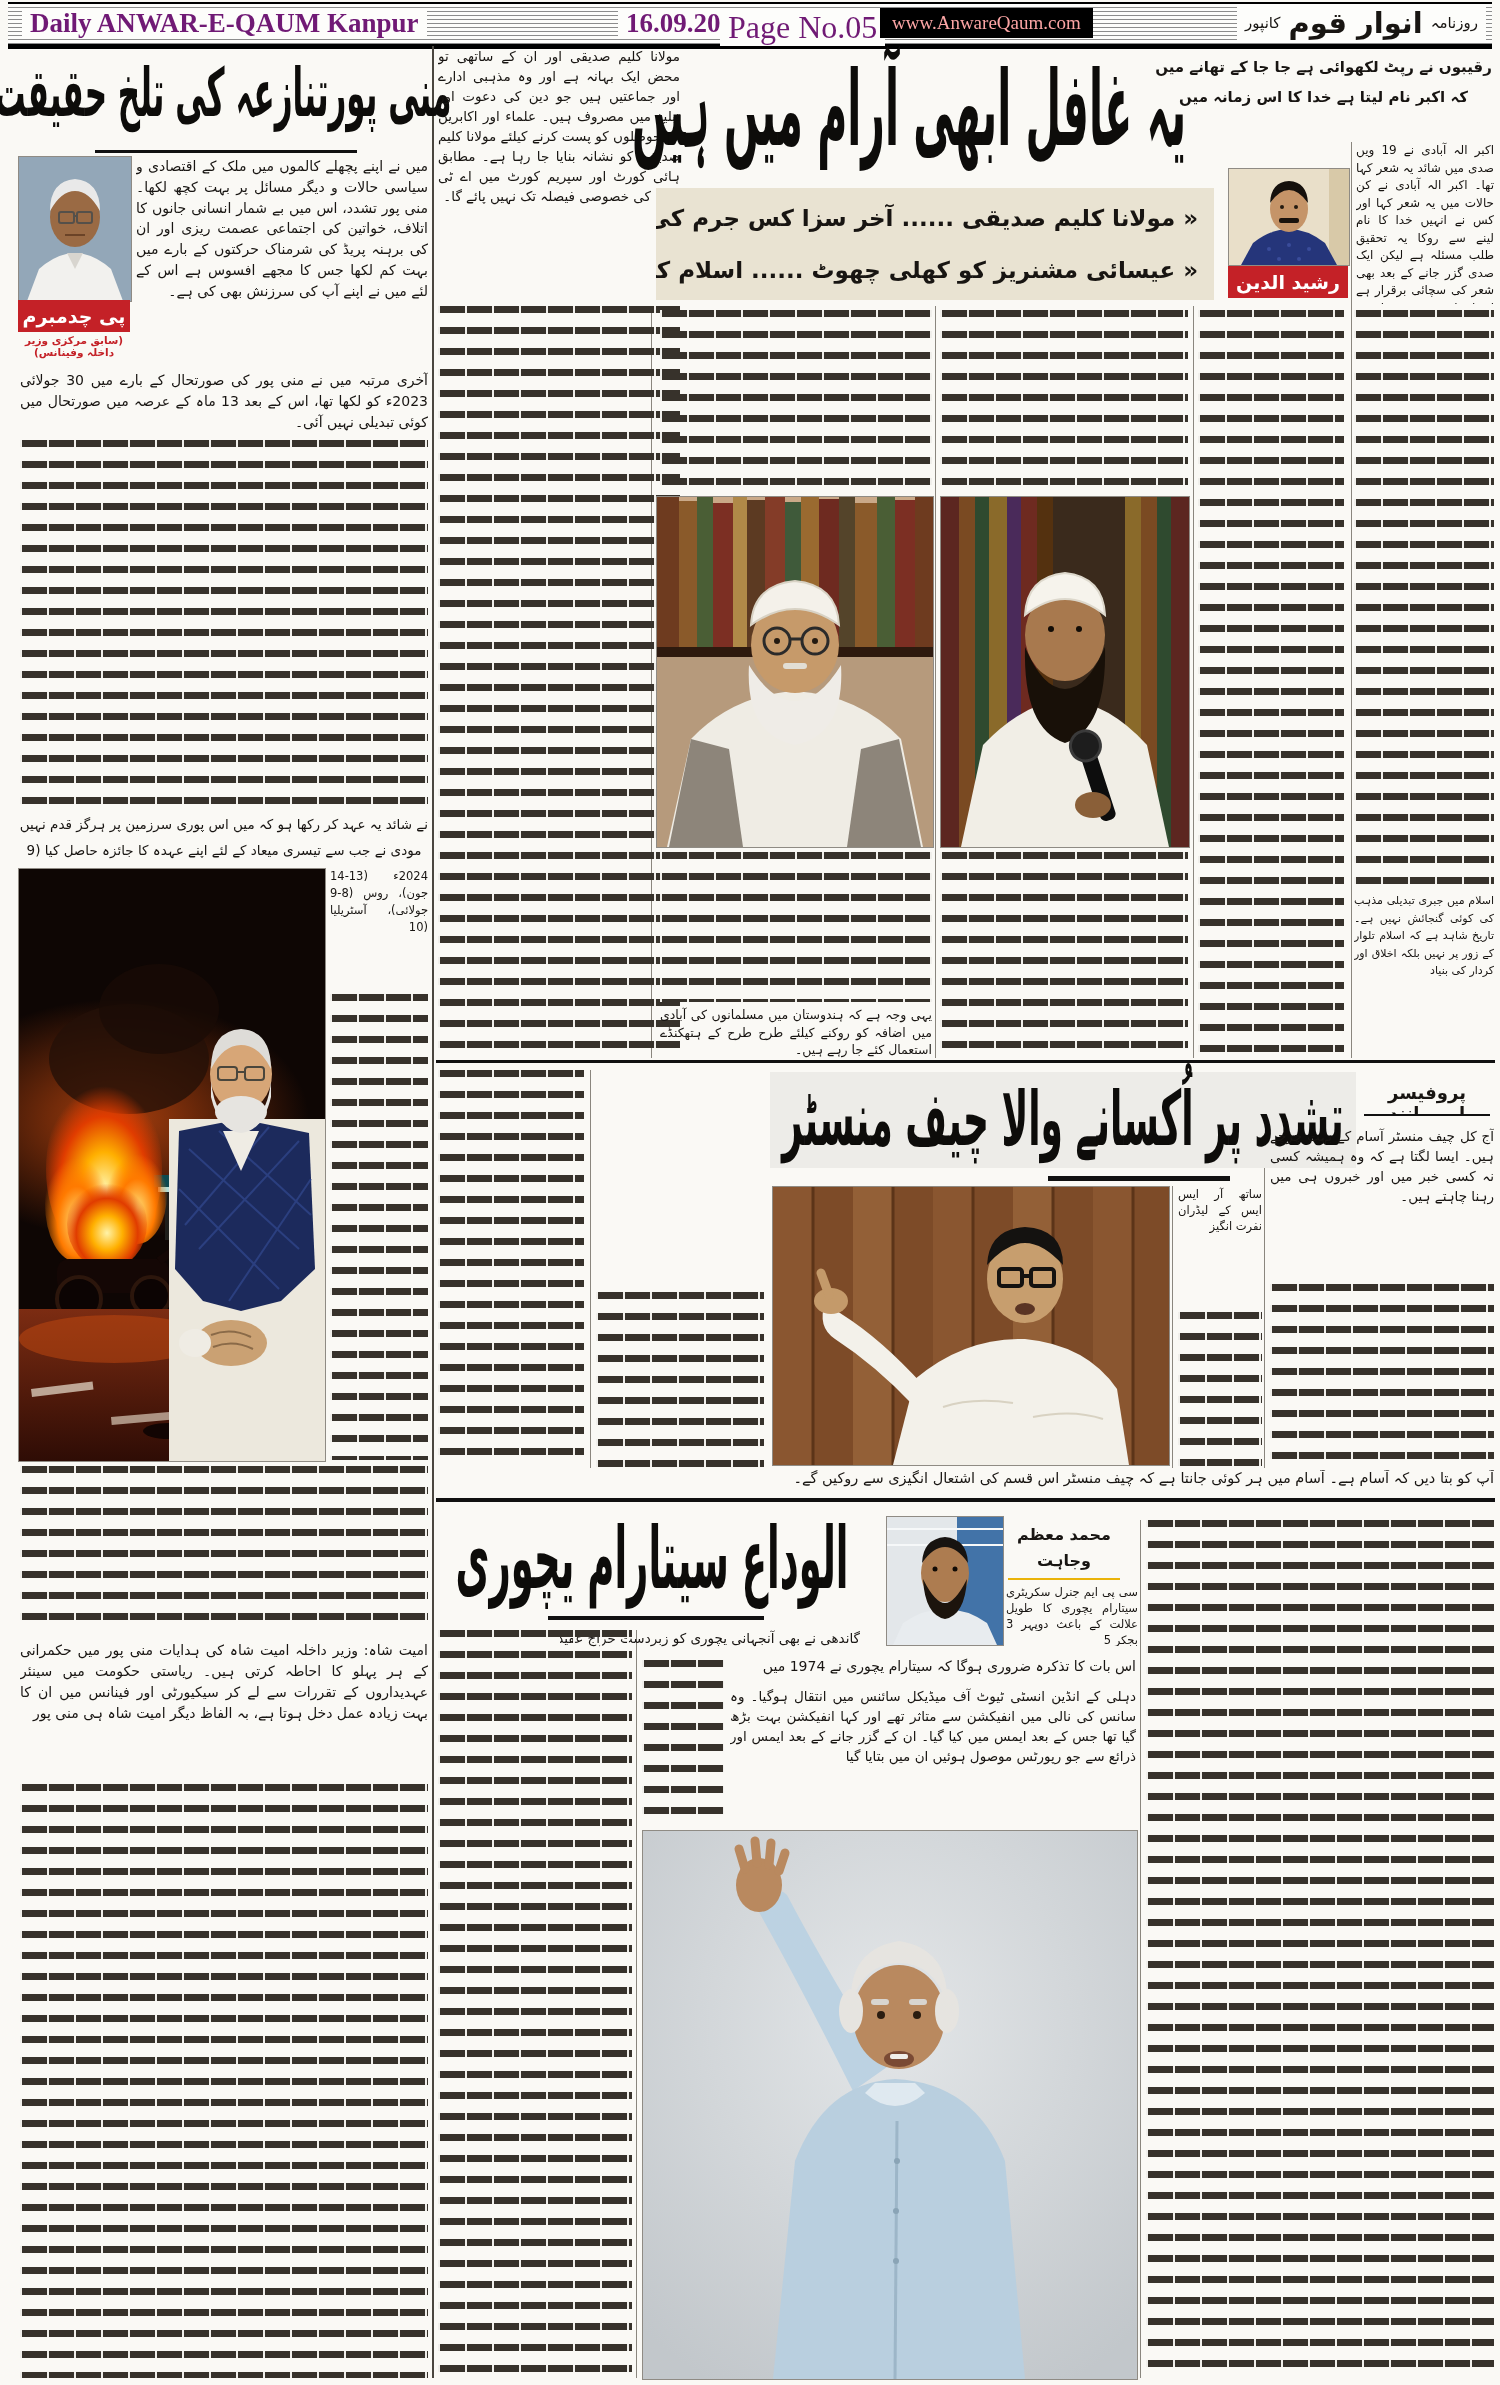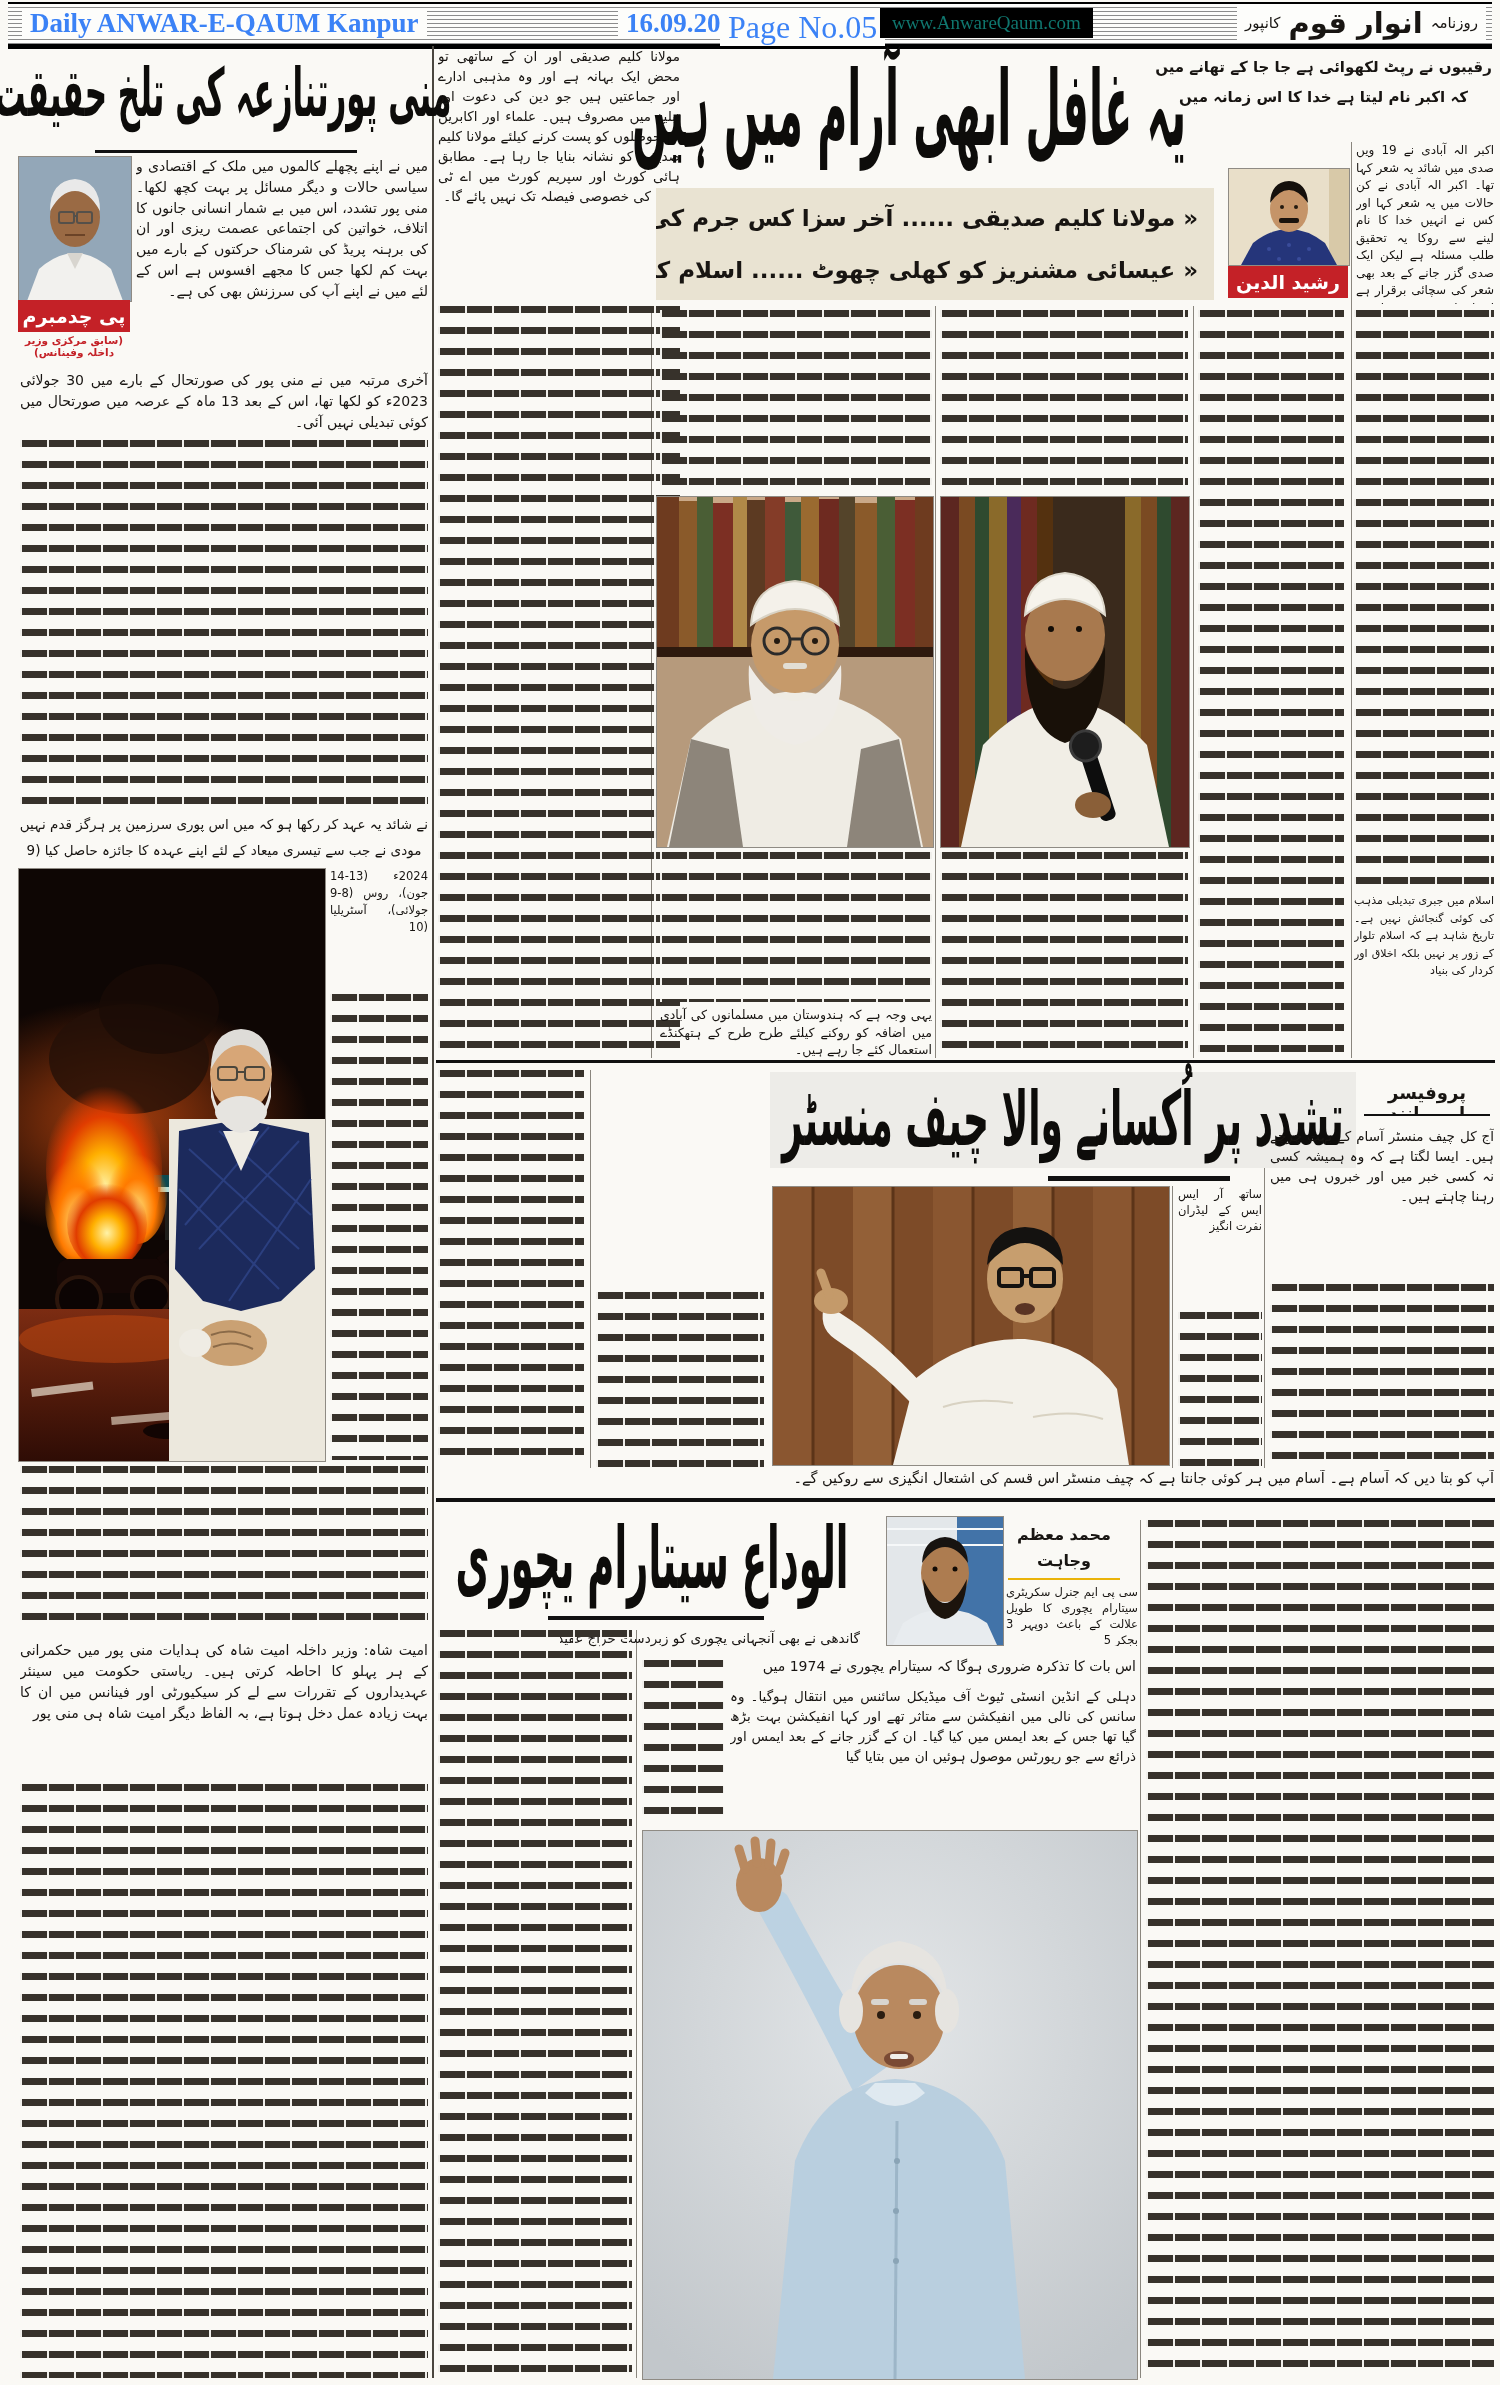--- a/index.html
+++ b/index.html
@@ -1,20 +1,20 @@
 <!DOCTYPE html>
 <html lang="ur"><head>
 <meta charset="utf-8">
 <style>
   html,body{margin:0;padding:0;background:#e9e7e2;}
   .page{position:relative;width:1500px;height:2385px;margin:0 auto;background:#faf9f5;overflow:hidden;
         font-family:"DejaVu Sans",sans-serif;}
   .abs{position:absolute;}
   .ur{direction:rtl;color:#181512;text-align:justify;font-family:"DejaVu Sans",sans-serif;overflow:hidden;}
-  .en{font-family:"Liberation Serif",serif;color:#3b82f6;}
+  .en{font-family:"Liberation Serif",serif;color:#701a75;}
   
   .fill{background-image:
       repeating-linear-gradient(to right, rgba(250,249,245,.95) 0 2px, rgba(0,0,0,0) 2px 27px),
       repeating-linear-gradient(to bottom, #37322b 0 7px, rgba(0,0,0,0) 7px 21px);}
   .rule{background:#111;}
   .vrule{background:#8a867e;width:1px;}
   .hlwrap{display:flex;align-items:flex-start;justify-content:center;overflow:visible;}
   .hl{font-weight:bold;white-space:nowrap;direction:rtl;color:#0d0c0a;transform-origin:center top;}
   .nameplate{background:#c42127;color:#fff;font-weight:bold;display:flex;align-items:center;justify-content:center;direction:rtl;}
   .photo{border:1px solid #8f8b84;background:#ddd;}
@@ -25,21 +25,21 @@
 </style>
 </head>
 <body>
 
 <div class="page">
 
   <div class="abs header-bar" style="left:8px;top:2px;width:1484px;height:40px;">
     <div class="abs hitem en" style="left:14px;top:4px;font-size:27px;font-weight:bold;">Daily ANWAR-E-QAUM Kanpur</div>
     <div class="abs hitem en" style="left:610px;top:4px;font-size:27px;font-weight:bold;">16.09.2024</div>
     <div class="abs hitem en" style="left:712px;top:5px;font-size:32px;">Page No.05</div>
-    <div class="abs en" style="left:872px;top:4px;height:30px;line-height:30px;background:#000;color:#0f766e;padding:0 12px;font-size:19px;">www.AnwareQaum.com</div>
+    <div class="abs en" style="left:872px;top:4px;height:30px;line-height:30px;background:#000;color:#fca5a5;padding:0 12px;font-size:19px;">www.AnwareQaum.com</div>
     <div class="abs hitem ur" style="right:6px;top:2px;font-size:15px;display:flex;align-items:center;gap:8px;direction:rtl;">
       <span>روزنامہ</span>
       <span style="font-size:29px;font-weight:bold;">انوار قوم</span>
       <span>کانپور</span>
     </div>
   </div>
 
   <div class="abs" style="left:432px;top:46px;width:2px;height:2332px;background:#4a463f;"></div>
 
   <div class="abs hlwrap" style="left:20px;top:54px;width:406px;height:92px;">

